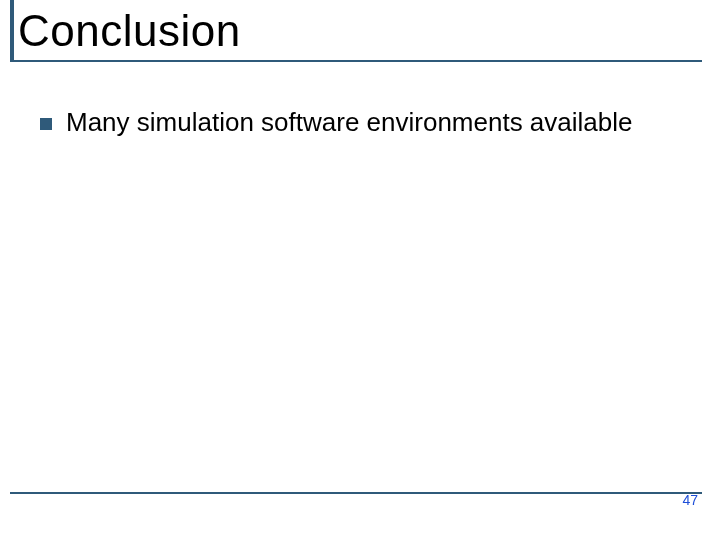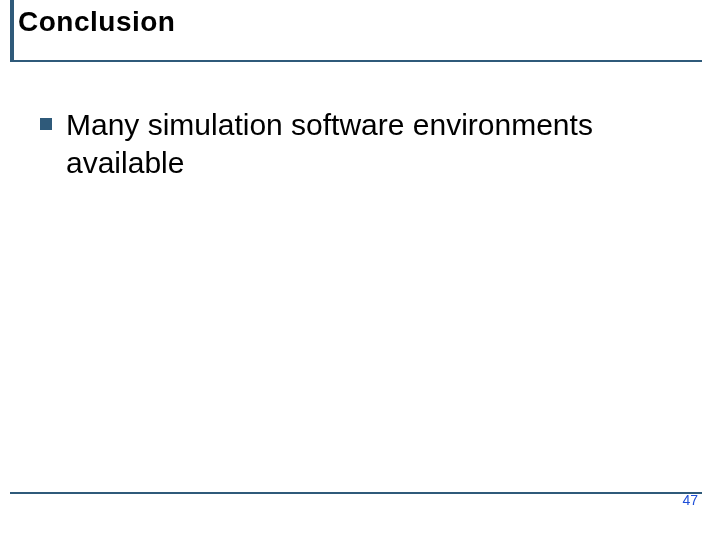--- a/index.html
+++ b/index.html
@@ -10,22 +10,22 @@
   }
   
   .left-accent {
     position: absolute;
     left: 10px; top: 0; width: 4px; height: 60px;
     background: #2f5a7a;
   }
   .title {
     position: absolute;
     left: 18px; top: 6px;
-    font-size: 28px;
-    font-weight: bold;
+    font-size: 44px;
+    font-weight: normal;
     color: #000;
     letter-spacing: 0.5px;
   }
   .title-rule {
     position: absolute;
     left: 10px; right: 18px; top: 60px;
     height: 2px; background: #2f5a7a;
   }
   .content {
     position: absolute;
@@ -38,21 +38,21 @@
     margin-bottom: 2px;
   }
   .sq {
     flex: 0 0 auto;
     width: 12px; height: 12px;
     background: #2f5a7a;
     margin-top: 12px;
     margin-right: 14px;
   }
   .bullet-text {
-    font-size: 30px;
+    font-size: 26px;
     line-height: 1.25;
   }
   .bottom-rule {
     position: absolute;
     left: 10px; right: 18px; bottom: 46px;
     height: 2px; background: #2f5a7a;
   }
   .page-num {
     position: absolute;
     right: 22px; bottom: 32px;

